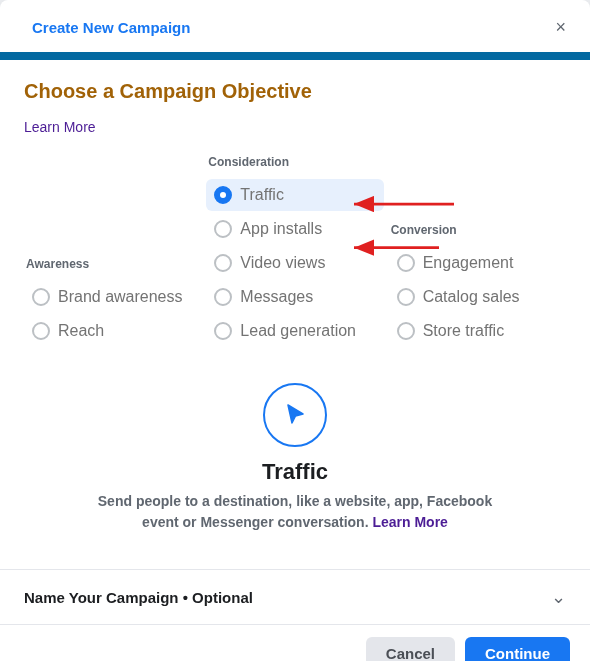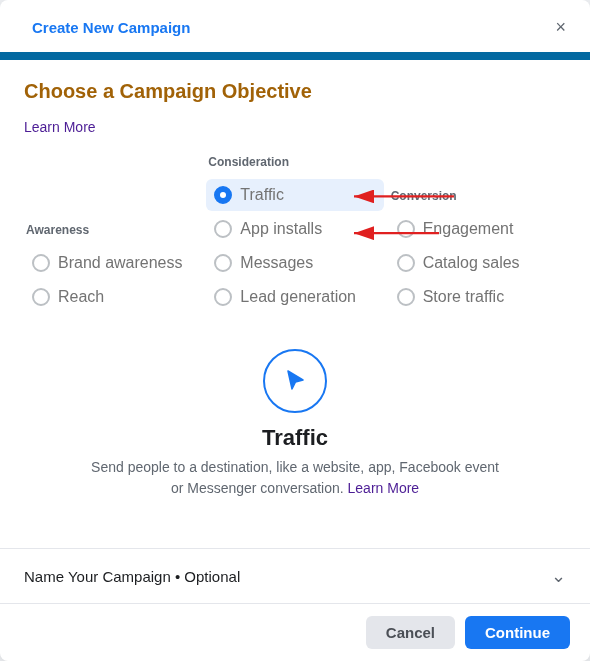--- a/index.html
+++ b/index.html
@@ -141,35 +141,36 @@
       font-weight: 600;
       color: #1c1e21;
       margin-bottom: 6px;
     }
     .objective-desc {
       font-size: 14px;
       color: #606770;
       text-align: center;
       max-width: 420px;
       line-height: 1.5;
+      font-weight: bold;
     }
     .objective-desc .learn-more-link {
       margin-bottom: 0;
     }
     .name-campaign-section {
       border-top: 1px solid #e4e6eb;
       padding: 16px 24px;
       display: flex;
       align-items: center;
       justify-content: space-between;
       cursor: pointer;
     }
     .name-campaign-label {
       font-size: 15px;
-      font-weight: 400;
+      font-weight: 700;
       color: #1c1e21;
     }
     .chevron-down {
       font-size: 18px;
       color: #606770;
     }
     .modal-footer {
       display: flex;
       justify-content: flex-end;
       align-items: center;
@@ -240,20 +241,24 @@
 
         <div class="column">
           <div class="column-header">Consideration</div>
           <div class="option-item selected">
             <div class="radio-circle selected-radio"></div>
             <span>Traffic</span>
           </div>
           <div class="option-item">
             <div class="radio-circle"></div>
             <span>App installs</span>
+          </div>
+          <div class="option-item">
+            <div class="radio-circle"></div>
+            <span>Video views</span>
           </div>
           <div class="option-item">
             <div class="radio-circle"></div>
             <span>Messages</span>
           </div>
           <div class="option-item">
             <div class="radio-circle"></div>
             <span>Lead generation</span>
           </div>
         </div>

